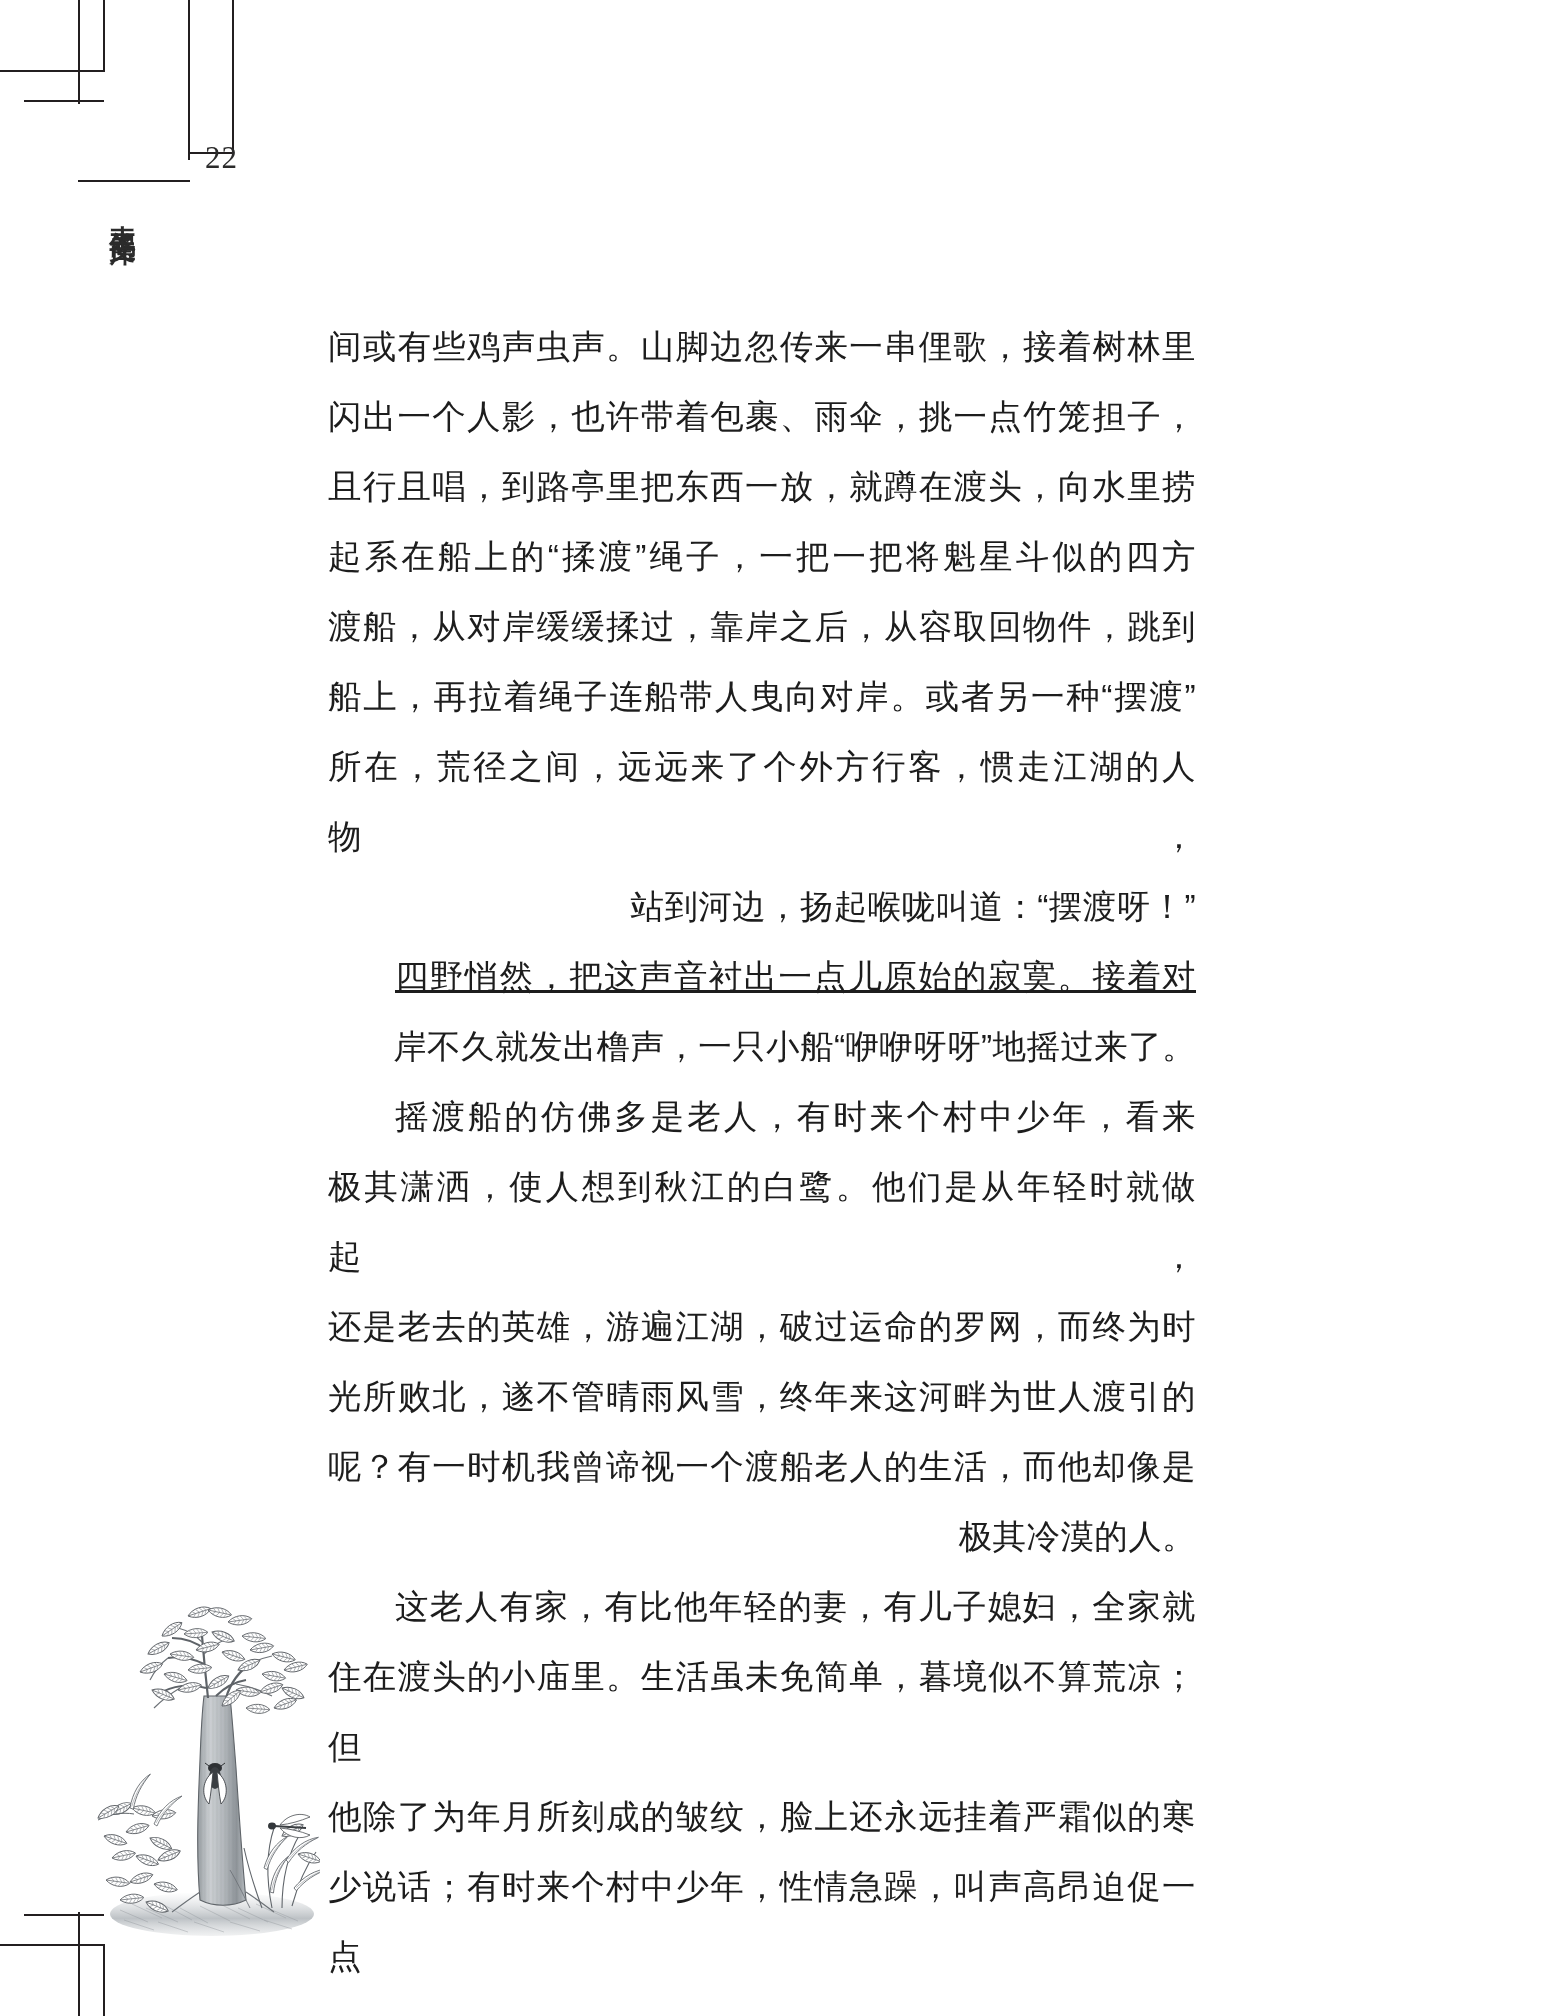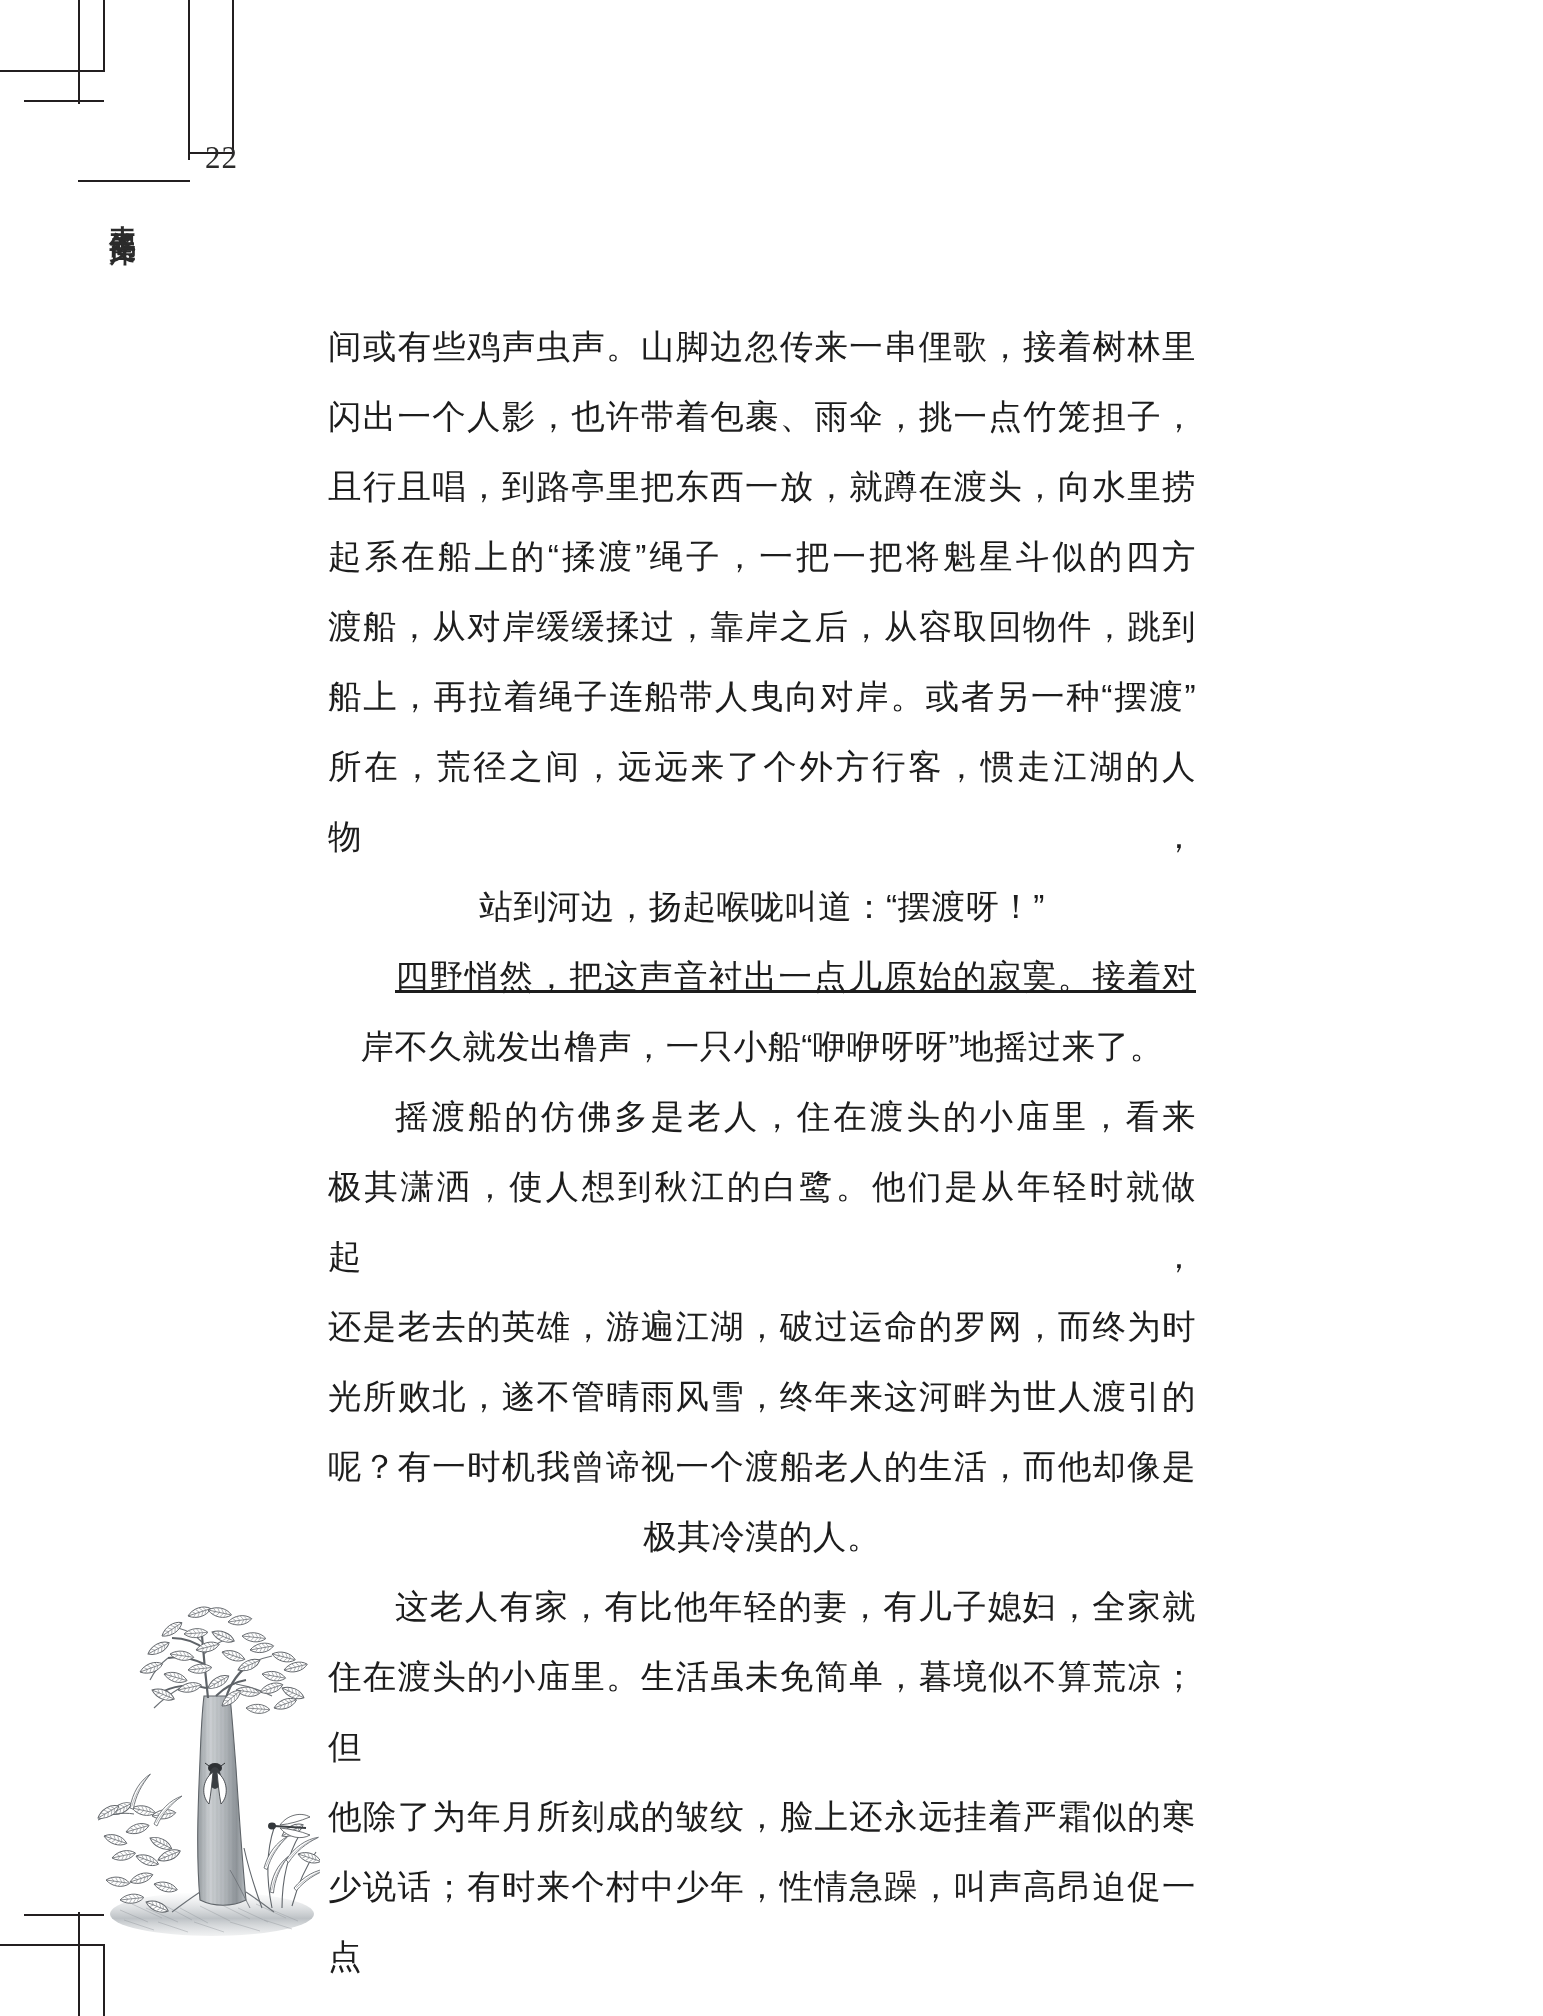--- a/index.html
+++ b/index.html
@@ -74,21 +74,21 @@
     font-weight: 500;
   }
   .para + .para { margin-top: 0; }
   
   .para > .jline {
     display: block;
     text-align: justify;
     text-justify: inter-character;
   }
   .para > .jline.last {
-    text-align: center;
+    text-align: right;
   }
   .para > .jline.stretch {
     text-align-last: justify;
   }
 
   
   #illustration {
     position: absolute;
     left: 96px;
     top: 1592px;
@@ -152,21 +152,21 @@
       <span class="jline stretch">所在，荒径之间，远远来了个外方行客，惯走江湖的人物，</span>
       <span class="jline last">站到河边，扬起喉咙叫道：“摆渡呀！”</span>
     </p>
 
     <p class="para">
       <span class="jline stretch" style="text-indent:2em;text-decoration:underline;">四野悄然，把这声音衬出一点儿原始的寂寞。接着对</span>
       <span class="jline last">岸不久就发出橹声，一只小船“咿咿呀呀”地摇过来了。</span>
     </p>
 
     <p class="para">
-      <span class="jline stretch" style="text-indent:2em;">摇渡船的仿佛多是老人，住在渡头的小庙里，看来</span>
+      <span class="jline stretch" style="text-indent:2em;">摇渡船的仿佛多是老人，有时来个村中少年，看来</span>
       <span class="jline stretch">极其潇洒，使人想到秋江的白鹭。他们是从年轻时就做起，</span>
       <span class="jline stretch">还是老去的英雄，游遍江湖，破过运命的罗网，而终为时</span>
       <span class="jline stretch">光所败北，遂不管晴雨风雪，终年来这河畔为世人渡引的</span>
       <span class="jline stretch">呢？有一时机我曾谛视一个渡船老人的生活，而他却像是</span>
       <span class="jline last">极其冷漠的人。</span>
     </p>
 
     <p class="para">
       <span class="jline stretch" style="text-indent:2em;">这老人有家，有比他年轻的妻，有儿子媳妇，全家就</span>
       <span class="jline stretch">住在渡头的小庙里。生活虽未免简单，暮境似不算荒凉；但</span>

